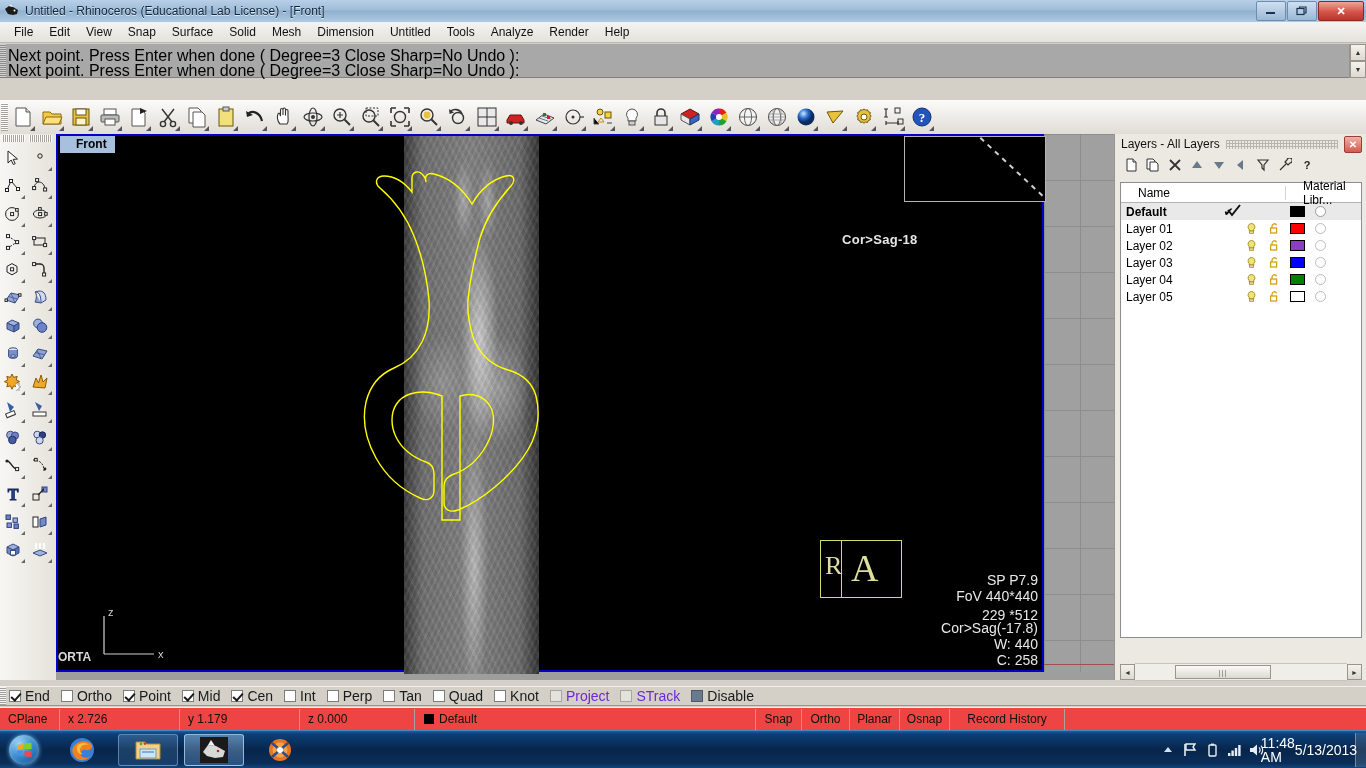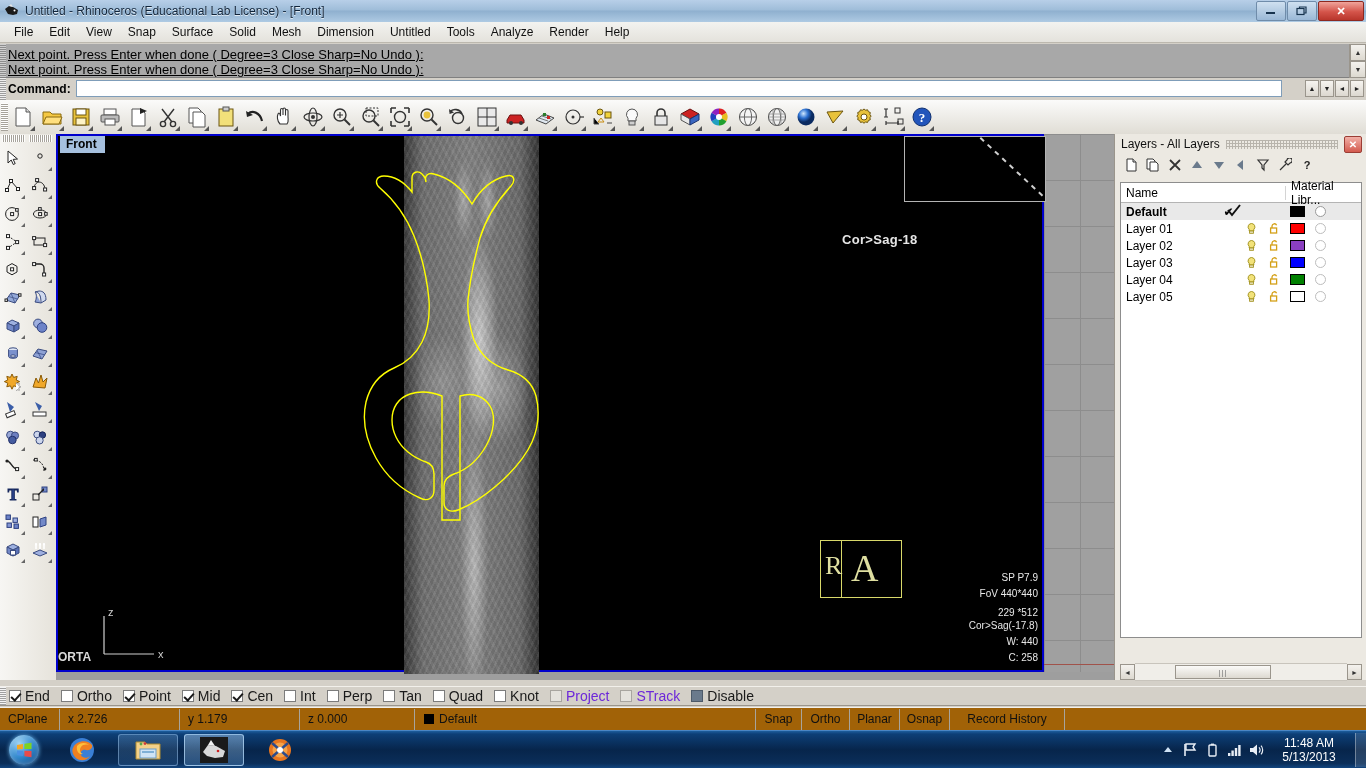--- a/index.html
+++ b/index.html
@@ -56,21 +56,21 @@
   .cmdhist{
     position:absolute;left:0;top:44px;width:1366px;height:34px;
     background:#a8a8a8;border-bottom:1px solid #808080;
     box-sizing:border-box;
   }
   .cmdhist .grip{
     position:absolute;left:0;top:0;width:6px;height:100%;
     background:repeating-linear-gradient(to bottom,#cfcfcf 0 1px,#8d8d8d 1px 2px);
   }
   .cmdline-txt{
-    position:absolute;left:8px;font-size:13px;color:#000;white-space:nowrap;text-decoration:underline;
+    position:absolute;left:8px;font-size:16px;color:#000;white-space:nowrap;
   }
   .cmdhist-scroll{
     position:absolute;right:0;top:0;width:16px;height:34px;
     background:#d4d0c8;border-left:1px solid #9a958c;
   }
   .arrow-btn{
     width:16px;height:17px;box-sizing:border-box;
     background:linear-gradient(to bottom,#f4f2ee,#ddd9d0);
     border:1px solid #9a958c;
     display:flex;align-items:center;justify-content:center;
@@ -145,21 +145,21 @@
     position:absolute;left:56px;top:134px;width:1058px;height:546px;
     background:#9e9e9e;
   }
   .viewport{
     position:absolute;left:0px;top:0px;width:988px;height:538px;
     background:#000;border:2px solid #0000cd;box-sizing:border-box;
   }
   .vp-tab{
     position:absolute;left:2px;top:0px;height:17px;
     background:#a6c0de;color:#000;font-size:12px;font-weight:bold;
-    padding:1px 8px 1px 6px;box-sizing:border-box;z-index:6;
+    padding:1px 8px 1px 16px;box-sizing:border-box;z-index:6;
   }
   .vp-gridarea{
     position:absolute;left:988px;top:0;width:70px;height:538px;
     background:#a0a0a0;
     background-image:
       linear-gradient(to right,#8d8d8d 1px,transparent 1px),
       linear-gradient(to bottom,#8d8d8d 1px,transparent 1px);
     background-size:36px 46px;
   }
   .vp-redline{
@@ -184,21 +184,21 @@
       repeating-linear-gradient(115deg, rgba(255,255,255,.05) 0 2px, rgba(0,0,0,.05) 2px 5px),
       repeating-linear-gradient(62deg, rgba(255,255,255,.045) 0 3px, rgba(0,0,0,.04) 3px 7px);
     opacity:.9;
   }
   .vp-svg{position:absolute;left:0;top:0;width:988px;height:538px;}
   .dicom-sub{
     position:absolute;left:846px;top:0px;width:142px;height:66px;
     border:1px solid #b4b4b4;box-sizing:border-box;background:#000;
   }
   .dicom-txt{
-    position:absolute;color:#e8e8e8;font-size:10px;
+    position:absolute;color:#e8e8e8;font-size:14px;
     font-family:"Liberation Sans",sans-serif;white-space:nowrap;
   }
   .dicom-right{text-align:right;}
   .ra-box{
     position:absolute;left:762px;top:404px;width:82px;height:58px;
     border:1px solid #d8d86a;box-sizing:border-box;
   }
   .ra-div{position:absolute;left:20px;top:0;width:1px;height:100%;background:#d8d86a;}
   .ra-r{position:absolute;left:4px;top:12px;color:#dedea0;font-size:26px;font-family:"Liberation Serif",serif;line-height:1;}
   .ra-a{position:absolute;left:30px;top:8px;color:#dedea0;font-size:38px;font-family:"Liberation Serif",serif;line-height:1;}
@@ -237,21 +237,21 @@
   }
   .ltool{width:20px;height:18px;display:flex;align-items:center;justify-content:center;}
   .layers-grid{
     position:absolute;left:5px;top:48px;width:242px;height:456px;
     background:#fff;border:1px solid #8d8d8d;box-sizing:border-box;
   }
   .lg-head{
     display:flex;height:19px;border-bottom:1px solid #b4b4b4;
     background:#fff;align-items:center;
   }
-  .lg-head .c{font-size:12px;color:#000;padding-left:5px;box-sizing:border-box;}
+  .lg-head .c{font-size:12px;color:#000;padding-left:17px;box-sizing:border-box;}
   .lg-row{display:flex;height:17px;align-items:center;box-sizing:border-box;}
   .lg-row.sel{background:#e9e9e9;}
   .lg-name{width:96px;padding-left:5px;font-size:12px;color:#000;box-sizing:border-box;}
   .lg-name.bold{font-weight:bold;}
   .lg-cell{width:23px;display:flex;align-items:center;justify-content:center;}
   .swatch{width:15px;height:11px;border:1px solid #000;box-sizing:border-box;}
   .circ{width:11px;height:11px;border-radius:50%;border:1px solid #bdbdbd;box-sizing:border-box;background:#fff;}
   .circ.filled{background:#fff;border-color:#9a9a9a;}
   .layers-hscroll{
     position:absolute;left:5px;top:530px;width:242px;height:16px;
@@ -289,21 +289,21 @@
   .os-box.checked:after{
     content:"";position:absolute;left:3px;top:0px;width:4px;height:8px;
     border:solid #1a1a1a;border-width:0 2px 2px 0;transform:rotate(42deg);
   }
   .os-label{font-size:14px;color:#1a1a1a;}
   .os-label.dim{color:#6d28d9;}
 
   
   .statusbar{
     position:absolute;left:0;top:707px;width:1366px;height:23px;
-    background:#a16207;border-top:1px solid #f2f0eb;
+    background:#ef4444;border-top:1px solid #f2f0eb;
     display:flex;align-items:center;box-sizing:border-box;
   }
   .sb-cell{
     height:21px;display:flex;align-items:center;padding:0 8px;
     font-size:12px;color:#111;border-right:1px solid #a8a49c;box-sizing:border-box;
     white-space:nowrap;
   }
   .sb-swatch{width:10px;height:10px;background:#000;margin-right:5px;display:inline-block;}
 
   
@@ -333,22 +333,22 @@
   }
   .tb-app.pinned{
     background:linear-gradient(to bottom,rgba(160,205,245,.22),rgba(90,150,210,.14));
     border:1px solid rgba(170,210,250,.45);
   }
   .tray{
     position:absolute;right:0;top:0;height:38px;display:flex;align-items:center;
   }
   .tray-ico{width:22px;height:38px;display:flex;align-items:center;justify-content:center;}
   .clock{
-    width:84px;height:38px;color:#fff;font-size:12px;line-height:14px;
-    display:flex;flex-direction:column;align-items:center;justify-content:center;
+    width:84px;height:38px;color:#fff;font-size:14px;line-height:14px;
+    display:flex;align-items:center;justify-content:center;
   }
   .showdesk{width:10px;height:34px;margin-left:4px;background:rgba(255,255,255,.12);border-left:1px solid rgba(255,255,255,.35);}
 </style>
 </head>
 <body>
 
 <div class="app">
 
   <div class="titlebar">
     <span class="titlebar-icon">
@@ -395,31 +395,20 @@
     <div class="grip"></div>
     <div class="cmdline-txt" style="top:3px">Next point. Press Enter when done ( Degree=3  Close  Sharp=No  Undo ):</div>
     <div class="cmdline-txt" style="top:18px">Next point. Press Enter when done ( Degree=3  Close  Sharp=No  Undo ):</div>
     <div class="cmdhist-scroll">
       <div class="arrow-btn">▲</div>
       <div style="height:0"></div>
       <div class="arrow-btn" style="position:absolute;bottom:0;left:0">▼</div>
     </div>
   </div>
 
-  <div class="cmdprompt">
-    <div class="grip"></div>
-    <div class="cmdprompt-label">Command:</div>
-    <input class="cmdprompt-input" value="" style="">
-    <div class="cmdprompt-ctrls">
-      <div class="sm-btn">▲</div>
-      <div class="sm-btn">▼</div>
-      <div class="sm-btn">◄</div>
-      <div class="sm-btn">►</div>
-    </div>
-  </div>
 
   <div class="maintoolbar">
     <div class="tb-grip"></div>
 
     <div class="tbtn">
       <svg width="22" height="22" viewBox="0 0 22 22">
         <path d="M4 2 h10 l4 4 v14 H4 Z" fill="#fff" stroke="#555" stroke-width="1"></path>
         <path d="M14 2 v4 h4" fill="#ddd" stroke="#555" stroke-width="1"></path>
       </svg>
       <span class="corner"></span>

